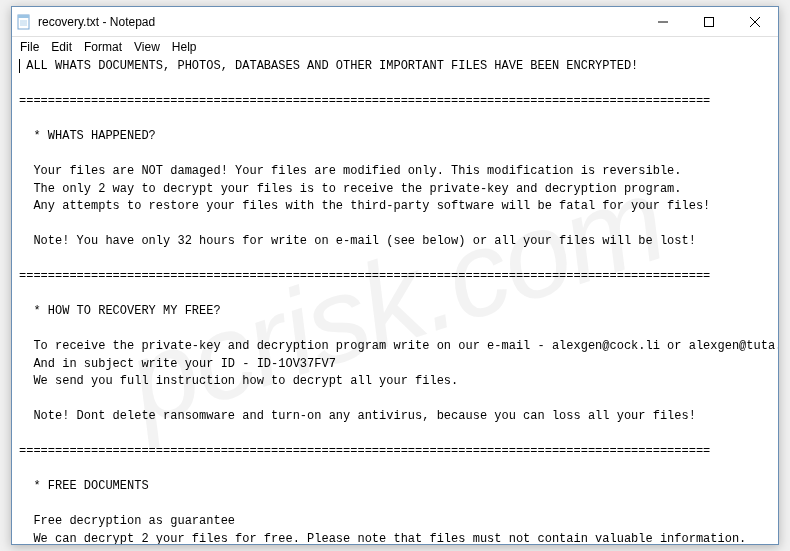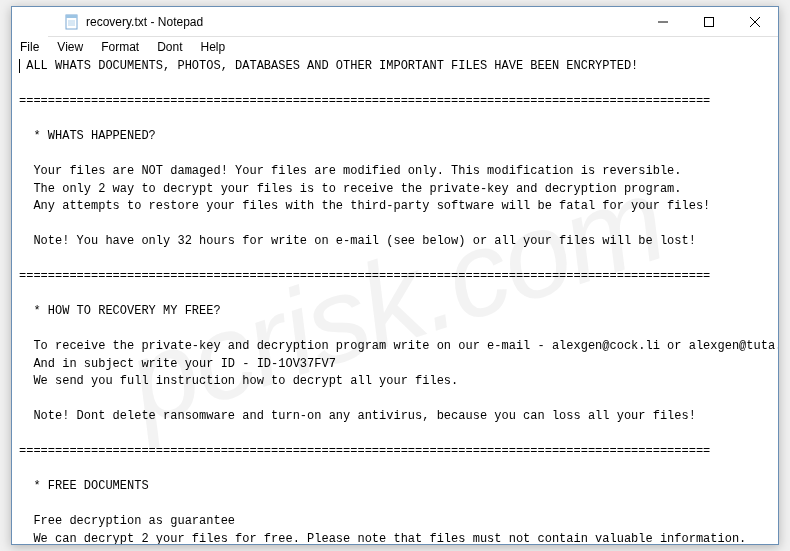--- a/index.html
+++ b/index.html
@@ -21,24 +21,23 @@
       border: 1px solid #6a8fb5;
       box-shadow: 0 2px 10px rgba(0,0,0,0.25);
       display: flex;
       flex-direction: column;
     }
     .titlebar {
       height: 30px;
       background: #ffffff;
       display: flex;
       align-items: center;
-      padding-left: 16px;
+      padding-left: 4px;
       border-bottom: 1px solid #e0e0e0;
       position: relative;
-      margin-left: 36px;
     }
     .titlebar-icon {
       width: 16px;
       height: 16px;
       margin-right: 6px;
       flex-shrink: 0;
     }
     .titlebar-text {
       font-size: 12px;
       color: #000;
@@ -59,21 +58,20 @@
       cursor: pointer;
     }
     .menubar {
       height: 19px;
       background: #ffffff;
       display: flex;
       align-items: center;
       padding: 0 2px;
       font-size: 12px;
       color: #000;
-      gap: 6px;
     }
     .menu-item {
       padding: 1px 6px;
       cursor: pointer;
     }
     .content {
       flex: 1;
       background: #ffffff;
       padding: 2px 4px;
       overflow: hidden;
@@ -141,23 +139,23 @@
         <svg width="10" height="10">
             <line x1="0" y1="0" x2="10" y2="10" stroke="#000" stroke-width="1"></line>
             <line x1="10" y1="0" x2="0" y2="10" stroke="#000" stroke-width="1"></line>
           </svg>
       </div>
     </div>
   </div>
 
   <div class="menubar">
     <span class="menu-item">File</span>
+    <span class="menu-item">Edit</span>
+    <span class="menu-item">Format</span>
     <span class="menu-item">View</span>
-    <span class="menu-item">Format</span>
-    <span class="menu-item">Dont</span>
     <span class="menu-item">Help</span>
   </div>
 
   <div class="content">
     <div class="watermark">pcrisk.com</div>
     <div class="text-area"><span class="cursor-bar"></span><span> ALL WHATS DOCUMENTS, PHOTOS, DATABASES AND OTHER IMPORTANT FILES HAVE BEEN ENCRYPTED!</span>
 <span></span>
 <span>================================================================================================</span>
 <span></span>
 <span>  * WHATS HAPPENED?</span>

